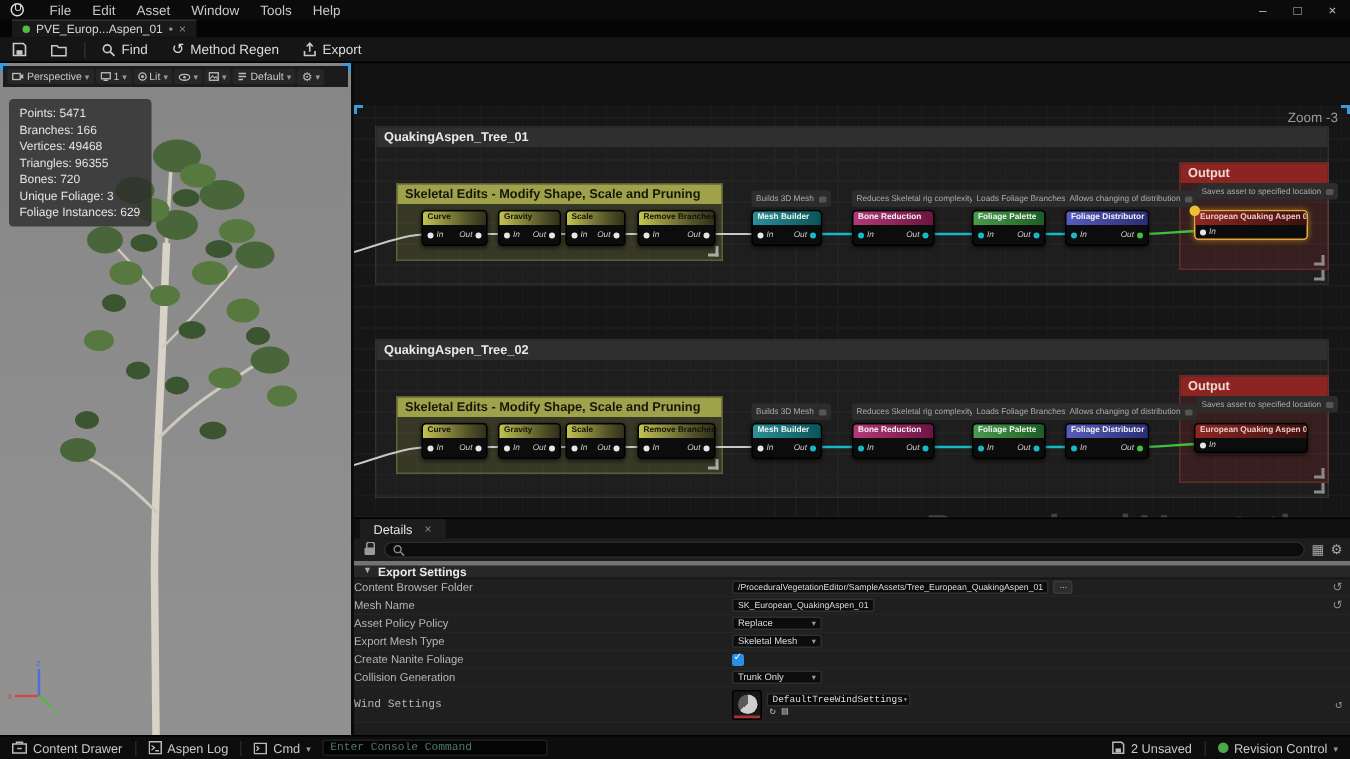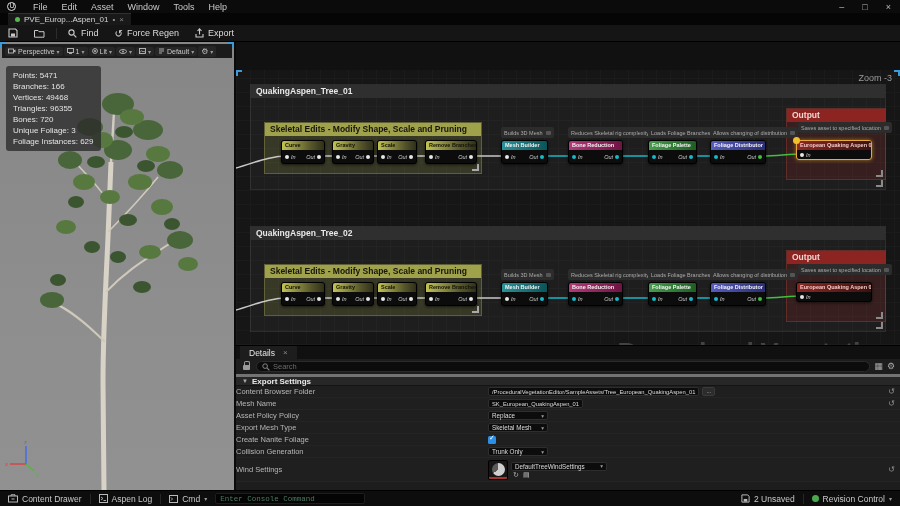--- a/index.html
+++ b/index.html
@@ -84,21 +84,21 @@
   .searchrow { height:15px; display:flex; align-items:center; padding:0 5px; gap:4px; background:#1d1d1d; }
   .lock { width:7px; height:5px; background:#9a9a9a; border-radius:1px; position:relative; margin:2px 2px 0 2px; }
   .lock::before { content:""; position:absolute; top:-4px; left:1px; width:4px; height:4px; border:1px solid #9a9a9a; border-bottom:none; border-radius:2px 2px 0 0; }
   .searchbox { flex:1; height:11px; background:#0c0c0c; border:1px solid #2b2b2b; border-radius:6px; display:flex; align-items:center; gap:3px; padding:0 5px; }
   .searchbox input { flex:1; background:transparent; border:none; outline:none; color:#ccc; font-size:7.5px; font-family:"Liberation Sans",sans-serif; }
   .searchbox input::placeholder { color:#6b6b6b; }
   .dico { font-size:9px; color:#a8a8a8; line-height:1; }
   .section-header { height:12px; background:#272727; border-top:3px solid #737373; border-bottom:1px solid #141414; display:flex; align-items:center; gap:4px; padding:0 6px; font-size:8px; font-weight:bold; color:#e8e8e8; }
   .section-header .chev { font-size:6px; color:#aaa; }
   .drow { display:flex; align-items:center; height:12px; border-bottom:1px solid #242424; background:#1f1f1f; position:relative; }
-  .drow.tall { height:24px; }
+  .drow.tall { height:24px;font-family:Liberation Mono, monospace; }
   .dlabel { width:252px; padding-left:0; font-size:7.5px; color:#b6b6b6; white-space:nowrap; overflow:hidden; }
   .dval { display:flex; align-items:center; gap:3px; flex:1; }
   .field { background:#0c0c0c; border:1px solid #2e2e2e; border-radius:2px; height:9px; line-height:8px; padding:0 3px; font-size:5.8px; color:#ddd; white-space:nowrap; }
   .morebtn { background:#2c2c2c; border:1px solid #3a3a3a; border-radius:2px; height:9px; line-height:7px; padding:0 3px; font-size:6px; color:#ccc; }
   .dd { background:#0c0c0c; border:1px solid #2e2e2e; border-radius:2px; height:9px; display:flex; align-items:center; justify-content:space-between; width:60px; padding:0 3px; font-size:6.3px; color:#ddd; }
   .dd .chev { font-size:5.5px; color:#999; }
   .reset { position:absolute; right:5px; font-size:8px; color:#8d8d8d; }
   .checkbox { width:8px; height:8px; background:#2a8fe8; border-radius:1.5px; position:relative; }
   .checkbox::after { content:"✓"; position:absolute; left:1px; top:-1.5px; font-size:7px; color:#fff; }
   .thumb { width:20px; height:20px; background:#161616; border:1px solid #000; border-radius:2px; position:relative; overflow:hidden; }
@@ -161,21 +161,21 @@
     <span class="tsep"></span>
     <span class="tbtn">
       <svg width="9" height="9" viewBox="0 0 9 9">
           <circle cx="3.5" cy="3.5" r="2.6" fill="none" stroke="#c9c9c9" stroke-width="1.1"></circle>
           <line x1="5.6" y1="5.6" x2="8.3" y2="8.3" stroke="#c9c9c9" stroke-width="1.2"></line>
         </svg>
       <span>Find</span>
     </span>
     <span class="tbtn">
       <span style="font-size:10px;">↺</span>
-      <span>Force Regen</span>
+      <span>Method Regen</span>
     </span>
     <span class="tbtn">
       <svg width="9" height="10" viewBox="0 0 9 10">
           <path d="M1 6 v3 h7 V6" fill="none" stroke="#c9c9c9" stroke-width="1.1"></path>
           <path d="M4.5 6.5 V1 M2.5 3 L4.5 0.8 L6.5 3" fill="none" stroke="#c9c9c9" stroke-width="1.1"></path>
         </svg>
       <span>Export</span>
     </span>
   </div>
 
@@ -618,21 +618,20 @@
         <span class="close">×</span>
       </div>
     </div>
     <div class="searchrow">
       <span class="lock"></span>
       <div class="searchbox">
         <svg width="8" height="8" viewBox="0 0 9 9">
             <circle cx="3.5" cy="3.5" r="2.6" fill="none" stroke="#888" stroke-width="1.1"></circle>
             <line x1="5.6" y1="5.6" x2="8.3" y2="8.3" stroke="#888" stroke-width="1.2"></line>
           </svg>
-        <input type="text" placeholder="Search" style="">
       </div>
       <span class="dico">▦</span>
       <span class="dico">⚙</span>
     </div>
     <div class="section-header">
       <span class="chev">▼</span>
       <span>Export Settings</span>
     </div>
 
     <div class="drow">

